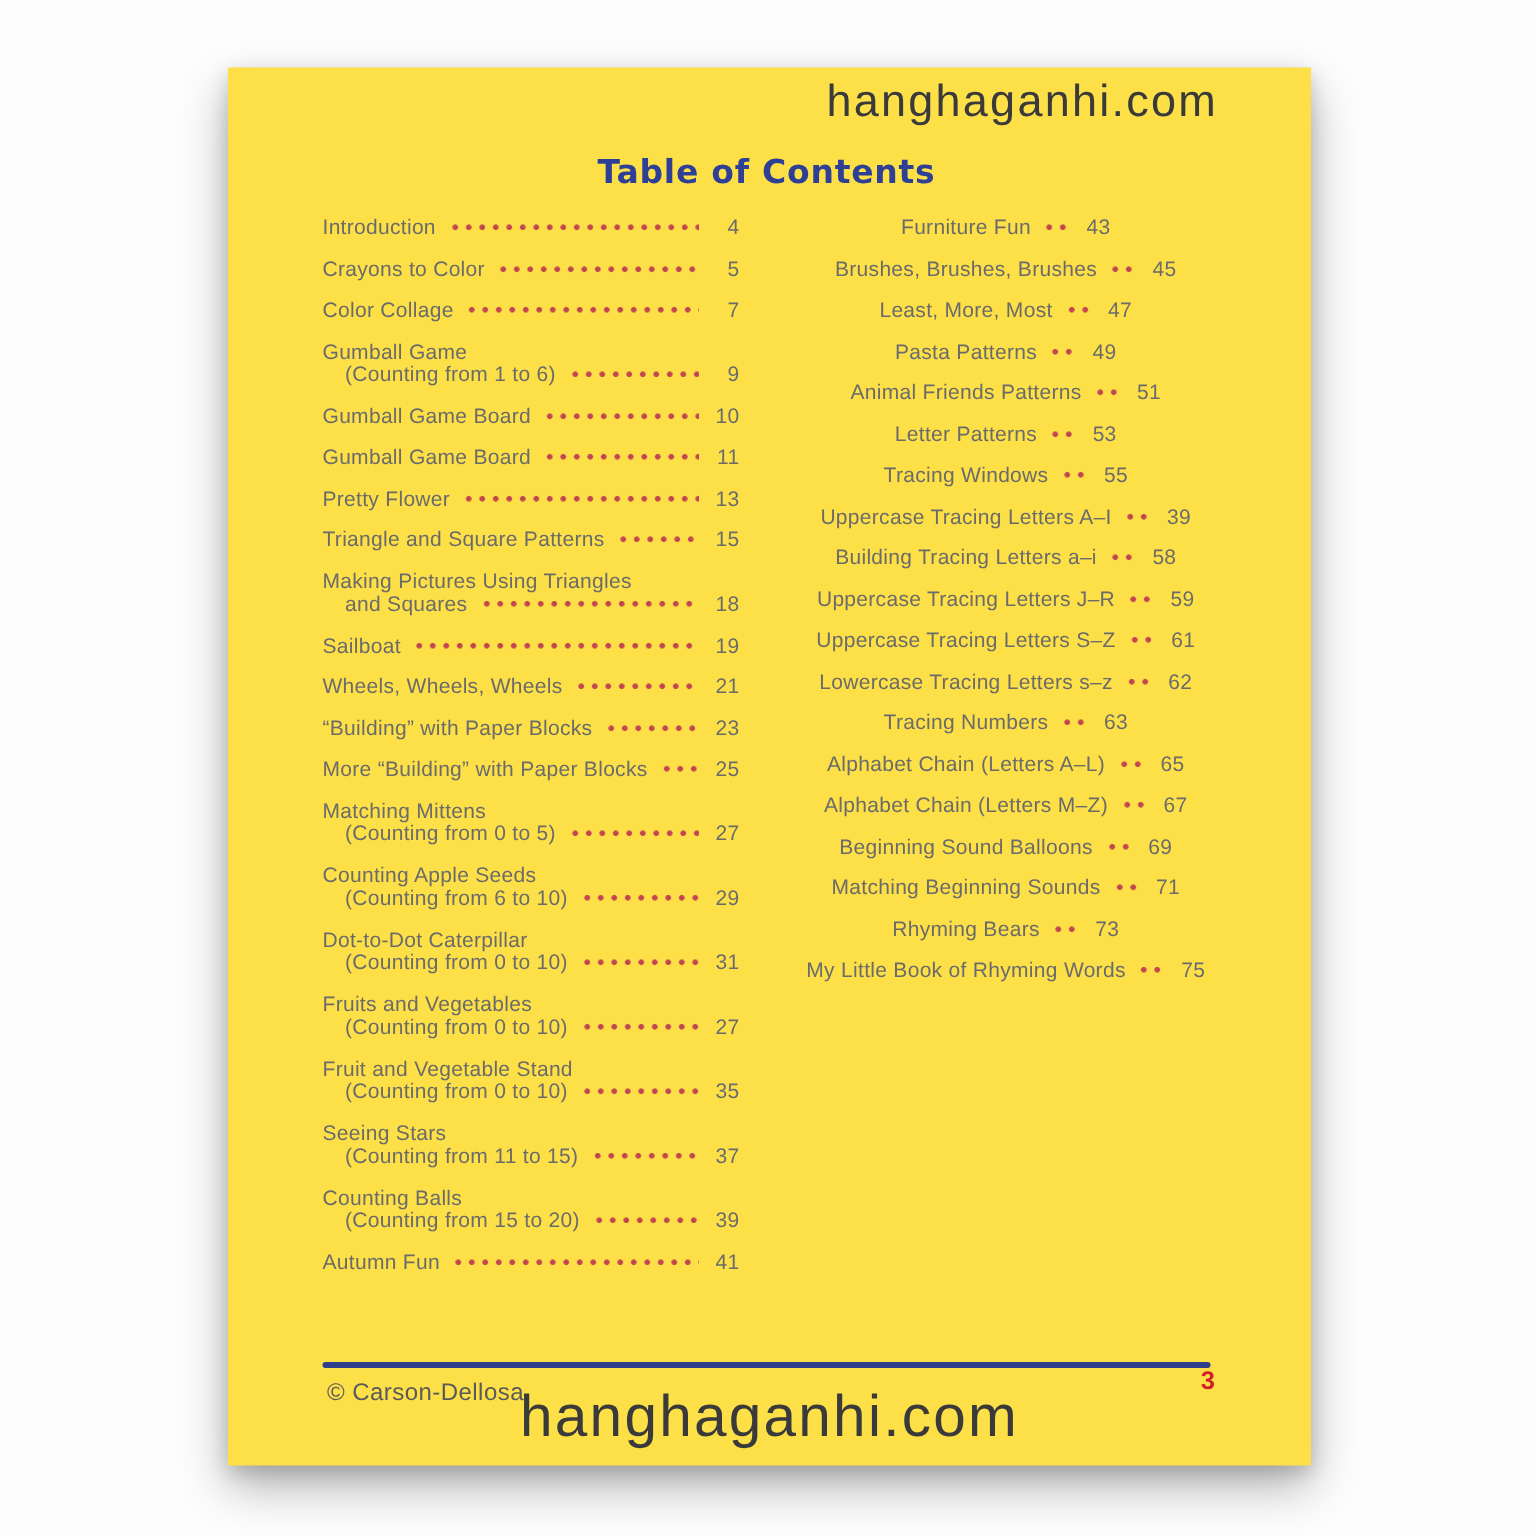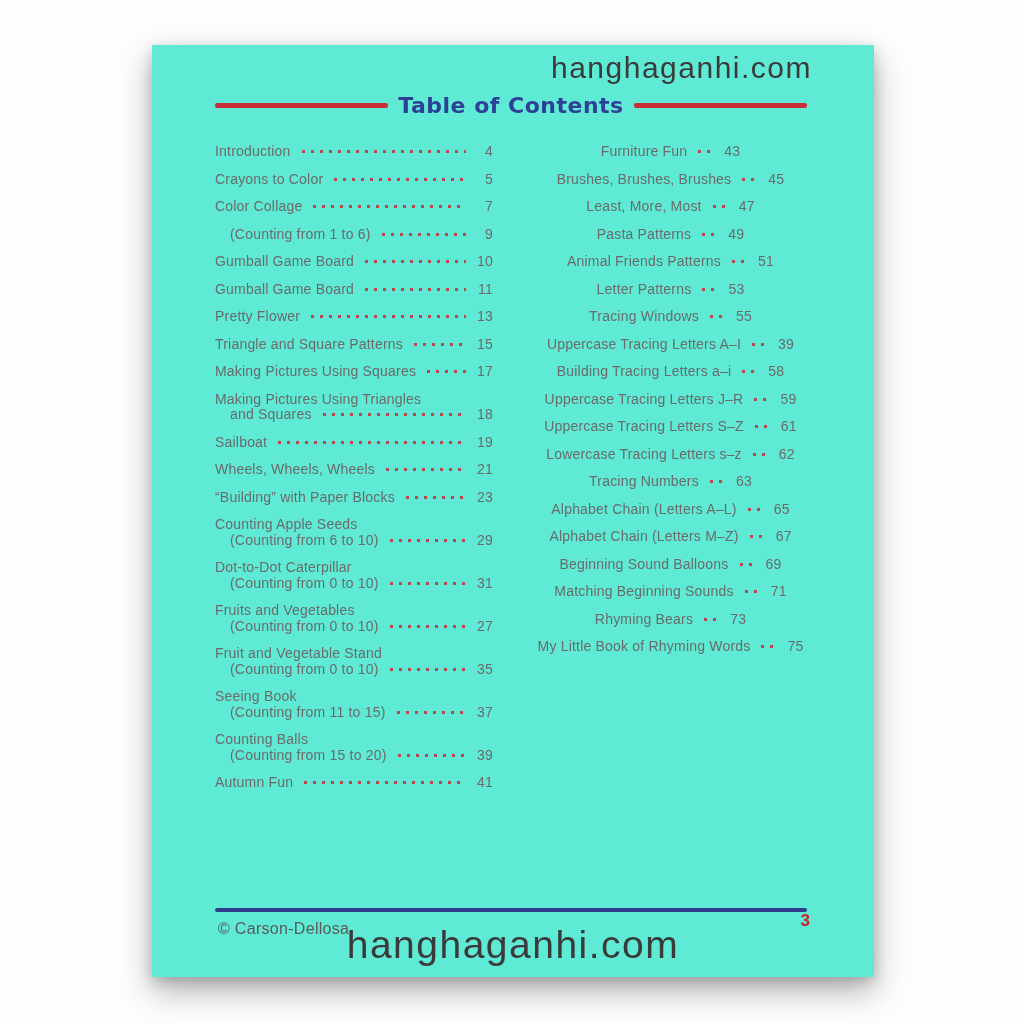--- a/index.html
+++ b/index.html
@@ -9,39 +9,40 @@
   .stage {
     position: relative;
     width: 1024px; height: 1024px;
     background: #fdfdfd;
   }
 
   .page {
     position: absolute;
     left: 152px; top: 45px;
     width: 722px; height: 932px;
-    background: #5eead4;
+    background: #fde047;
     box-shadow: 0 14px 30px rgba(0,0,0,0.30), 0 4px 12px rgba(0,0,0,0.16);
   }
 
   .watermark-top {
     position: absolute;
     top: 6px; right: 62px;
     font-size: 30px;
     font-weight: 500;
     letter-spacing: 1.5px;
     color: var(--wm-gray);
   }
 
   .title-row {
     position: absolute;
     top: 48px; left: 63px; right: 67px;
     display: flex;
     align-items: center;
     gap: 10px;
+    flex-direction: column;
   }
   .title-rule {
     flex: 1;
     height: 5px;
     background: var(--rule-red);
     border-radius: 2px;
   }
   .page-title {
     font-family: "DejaVu Sans", sans-serif;
     font-size: 22px;
@@ -152,20 +153,23 @@
             </div>
           </div>
           <div class="entry">
             <div class="line">
               <span class="t">Color Collage</span>
               <span class="leader"></span>
               <span class="pg">7</span>
             </div>
           </div>
           <div class="entry">
+            <div class="line">
+              <span class="t">Gumball Game</span>
+            </div>
             <div class="line sub">
               <span class="t">(Counting from 1 to 6)</span>
               <span class="leader"></span>
               <span class="pg">9</span>
             </div>
           </div>
           <div class="entry">
             <div class="line">
               <span class="t">Gumball Game Board</span>
               <span class="leader"></span>
@@ -188,27 +192,20 @@
           </div>
           <div class="entry">
             <div class="line">
               <span class="t">Triangle and Square Patterns</span>
               <span class="leader"></span>
               <span class="pg">15</span>
             </div>
           </div>
           <div class="entry">
             <div class="line">
-              <span class="t">Making Pictures Using Squares</span>
-              <span class="leader"></span>
-              <span class="pg">17</span>
-            </div>
-          </div>
-          <div class="entry">
-            <div class="line">
               <span class="t">Making Pictures Using Triangles</span>
             </div>
             <div class="line sub">
               <span class="t">and Squares</span>
               <span class="leader"></span>
               <span class="pg">18</span>
             </div>
           </div>
           <div class="entry">
             <div class="line">
@@ -226,20 +223,37 @@
           </div>
           <div class="entry">
             <div class="line">
               <span class="t">“Building” with Paper Blocks</span>
               <span class="leader"></span>
               <span class="pg">23</span>
             </div>
           </div>
           <div class="entry">
             <div class="line">
+              <span class="t">More “Building” with Paper Blocks</span>
+              <span class="leader"></span>
+              <span class="pg">25</span>
+            </div>
+          </div>
+          <div class="entry">
+            <div class="line">
+              <span class="t">Matching Mittens</span>
+            </div>
+            <div class="line sub">
+              <span class="t">(Counting from 0 to 5)</span>
+              <span class="leader"></span>
+              <span class="pg">27</span>
+            </div>
+          </div>
+          <div class="entry">
+            <div class="line">
               <span class="t">Counting Apple Seeds</span>
             </div>
             <div class="line sub">
               <span class="t">(Counting from 6 to 10)</span>
               <span class="leader"></span>
               <span class="pg">29</span>
             </div>
           </div>
           <div class="entry">
             <div class="line">
@@ -266,21 +280,21 @@
               <span class="t">Fruit and Vegetable Stand</span>
             </div>
             <div class="line sub">
               <span class="t">(Counting from 0 to 10)</span>
               <span class="leader"></span>
               <span class="pg">35</span>
             </div>
           </div>
           <div class="entry">
             <div class="line">
-              <span class="t">Seeing Book</span>
+              <span class="t">Seeing Stars</span>
             </div>
             <div class="line sub">
               <span class="t">(Counting from 11 to 15)</span>
               <span class="leader"></span>
               <span class="pg">37</span>
             </div>
           </div>
           <div class="entry">
             <div class="line">
               <span class="t">Counting Balls</span>

